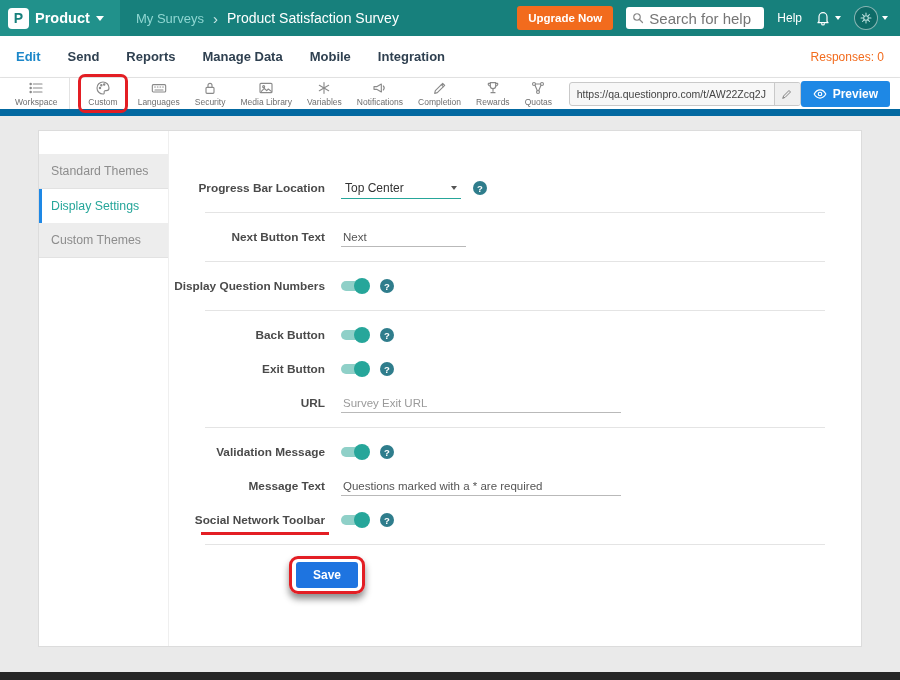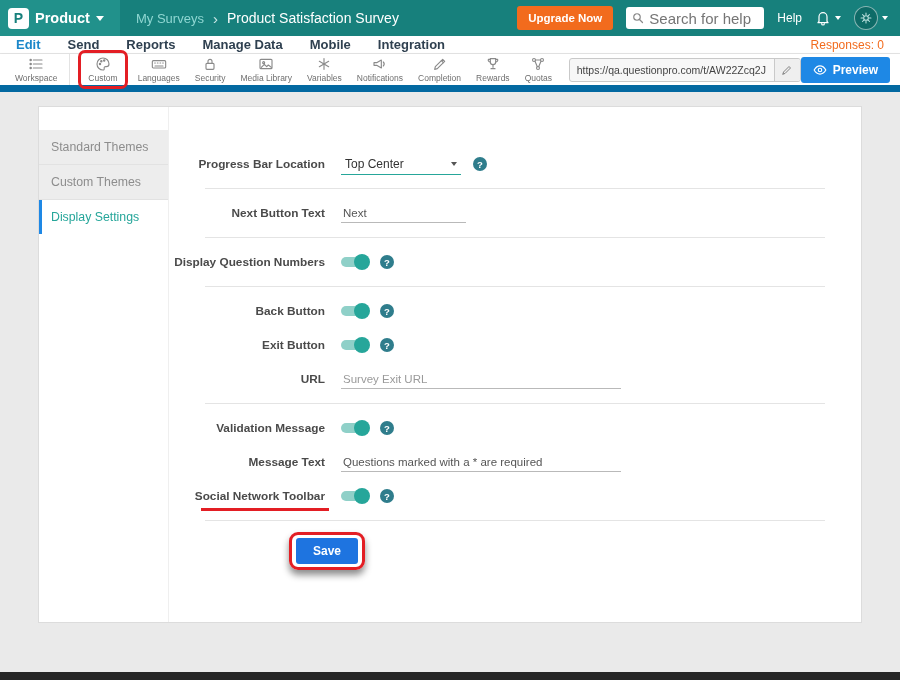--- a/index.html
+++ b/index.html
@@ -21,21 +21,21 @@
   .topbar-right { margin-left:auto; display:flex; align-items:center; gap:13px; padding-right:12px; }
   .upgrade { background:#f26b1d; border:none; color:#fff; font-size:11.5px; font-weight:bold; padding:6px 11px; border-radius:3px; cursor:pointer; font-family:inherit; }
   .help-search { width:138px; height:22px; background:#fff; border-radius:3px; display:flex; align-items:center; padding:0 6px; gap:5px; }
   .help-search input { border:none; outline:none; flex:1; font-size:15px; color:#333; font-family:inherit; min-width:0; background:transparent; }
   .icon-svg { fill:none; stroke-linecap:round; stroke-linejoin:round; }
   .help-label { color:#fff; font-size:12px; cursor:pointer; }
   .bell-wrap, .avatar-wrap { display:flex; align-items:center; gap:4px; cursor:pointer; }
   .avatar { width:24px; height:24px; border-radius:50%; background:#0e6b67; border:1px solid rgba(255,255,255,.5); display:flex; align-items:center; justify-content:center; }
 
   
-  .tabs-bar { height:18px; background:#fff; display:flex; align-items:center; padding:0 16px; border-bottom:1px solid #e6e6e6; flex:0 0 auto; }
+  .tabs-bar { height:42px; background:#fff; display:flex; align-items:center; padding:0 16px; border-bottom:1px solid #e6e6e6; flex:0 0 auto; }
   .tab { font-size:13px; font-weight:bold; color:#2f4050; margin-right:27px; cursor:pointer; }
   .tab.active { color:#1c87c9; }
   .responses { margin-left:auto; color:#f26b1d; font-size:12px; }
 
   
   .toolbar { height:38px; background:#fff; display:flex; align-items:center; padding:0 10px; border-bottom:7px solid #0369a1; box-shadow:0 1px 3px rgba(0,0,0,.12); flex:0 0 auto; gap:5px; }
   .tb-item { display:flex; flex-direction:column; align-items:center; gap:1px; padding:2px 5px; cursor:pointer; }
   .tb-item.first { border-right:1px solid #e3e3e3; padding-right:12px; margin-right:3px; }
   .tb-icon { width:16px; height:16px; stroke:#8a8a8a; fill:none; stroke-width:1.7; stroke-linecap:round; stroke-linejoin:round; }
   .tb-label { font-size:8.5px; color:#6f6f6f; white-space:nowrap; }
@@ -235,22 +235,22 @@
           </svg>
         <span>Preview</span>
       </button>
     </div>
   </div>
 
   <main class="content">
     <div class="panel">
       <aside class="side">
         <div class="side-item">Standard Themes</div>
+        <div class="side-item active">Display Settings</div>
         <div class="side-item">Custom Themes</div>
-        <div class="side-item active">Display Settings</div>
       </aside>
 
       <section class="form">
 
         <div class="frow">
           <label class="flabel">Progress Bar Location</label>
           <div class="select">
             <span>Top Center</span>
             <span class="caret small dark"></span>
           </div>

